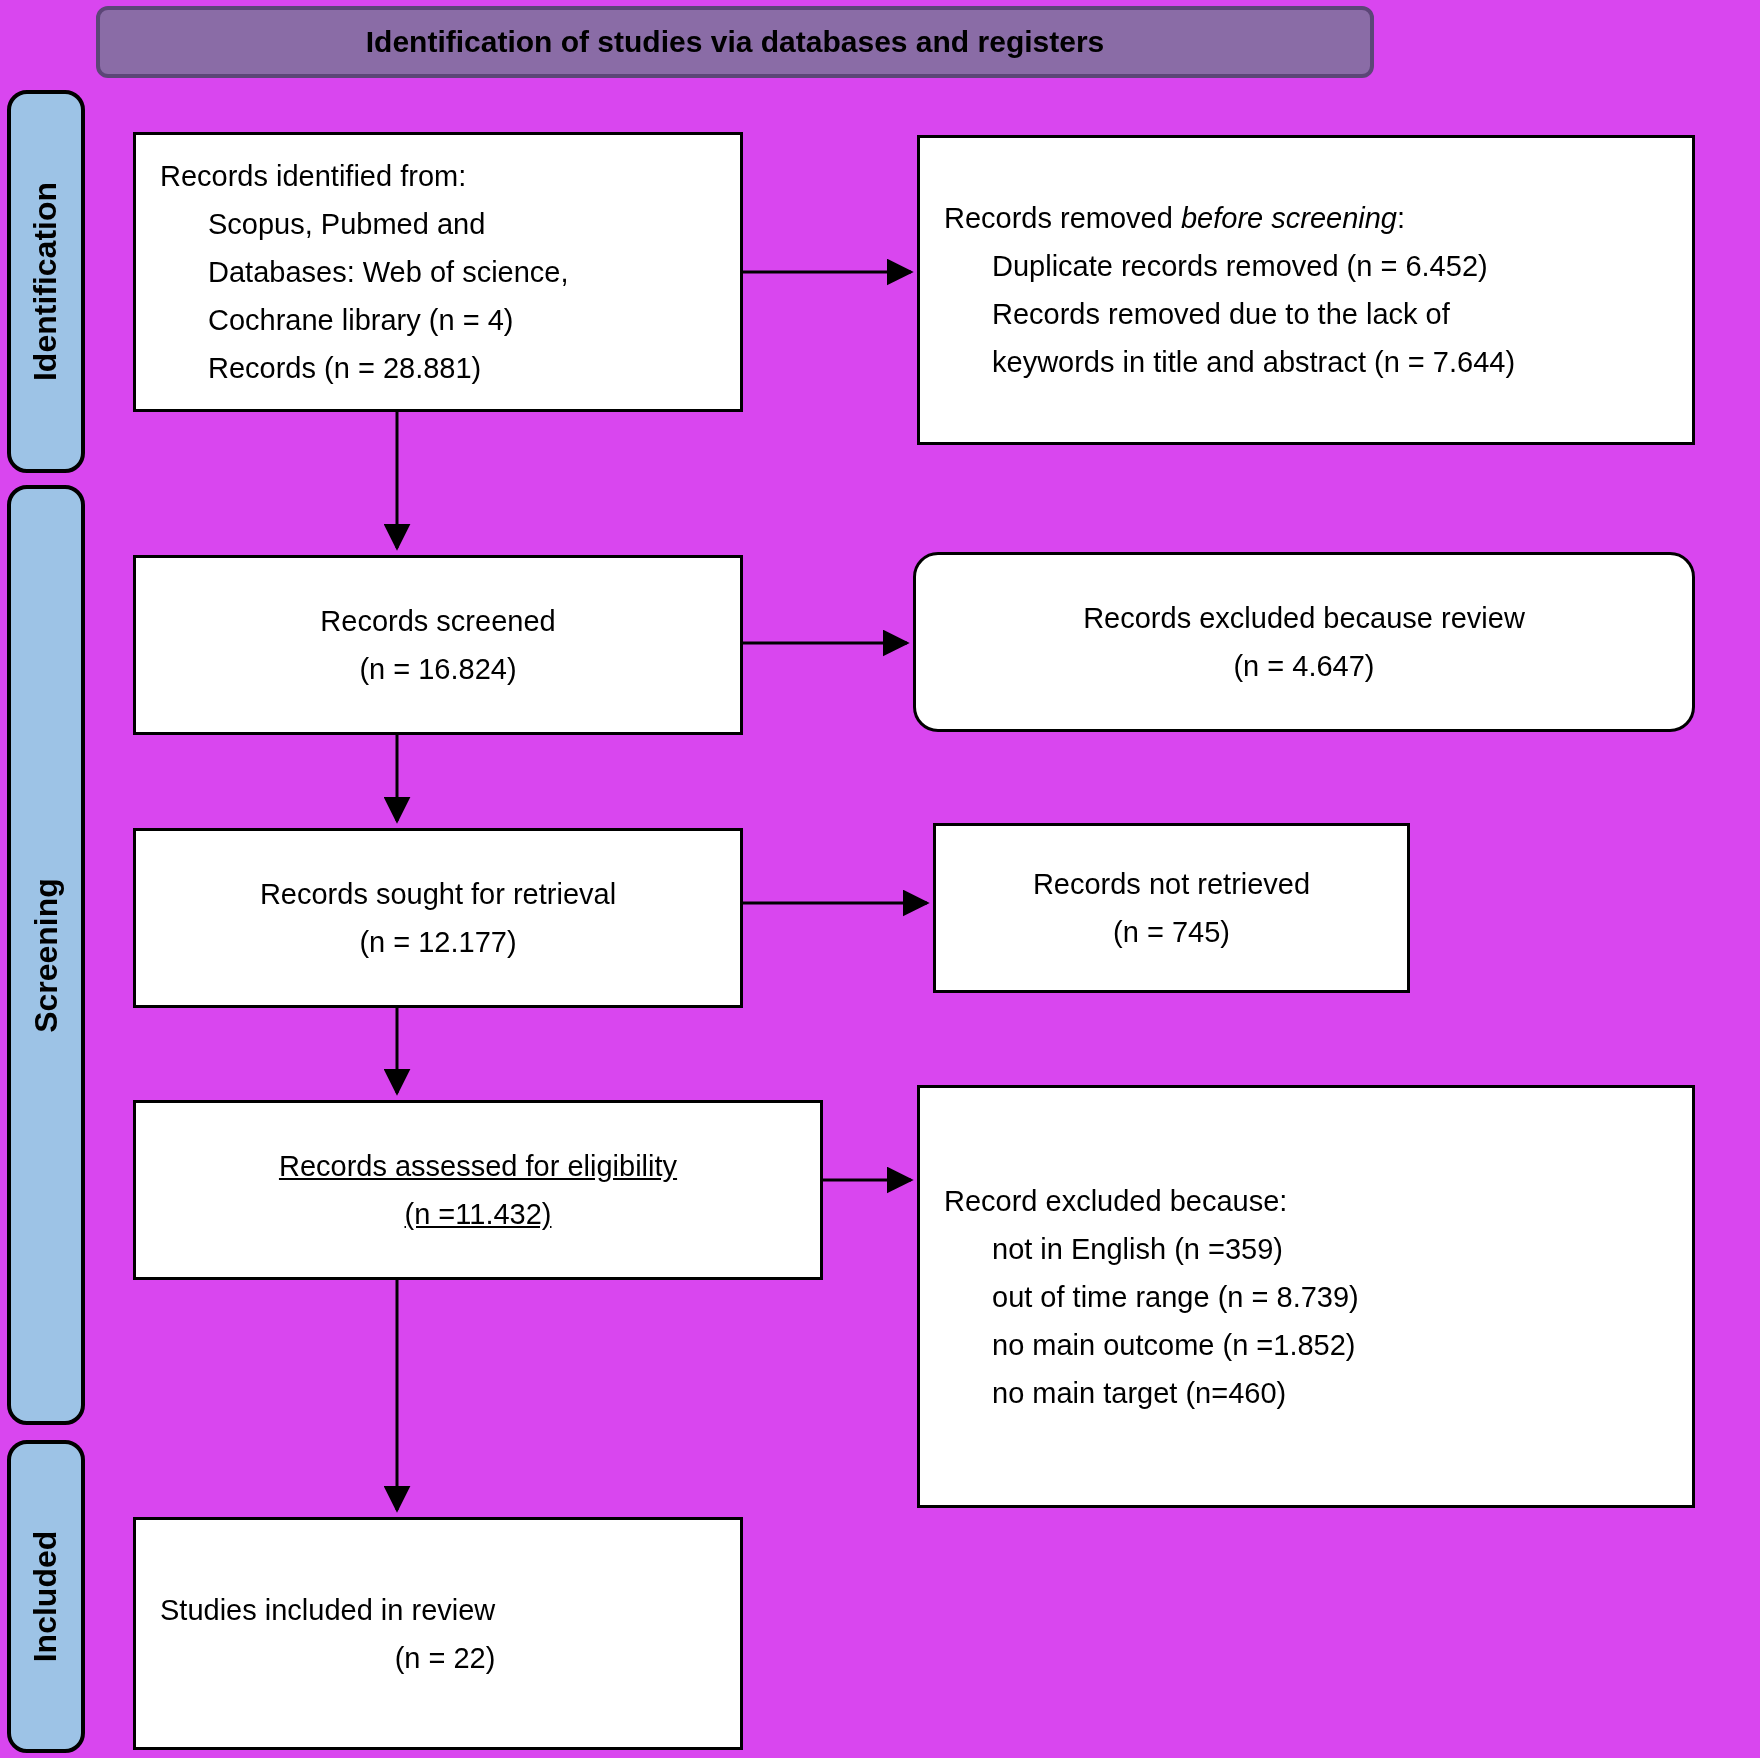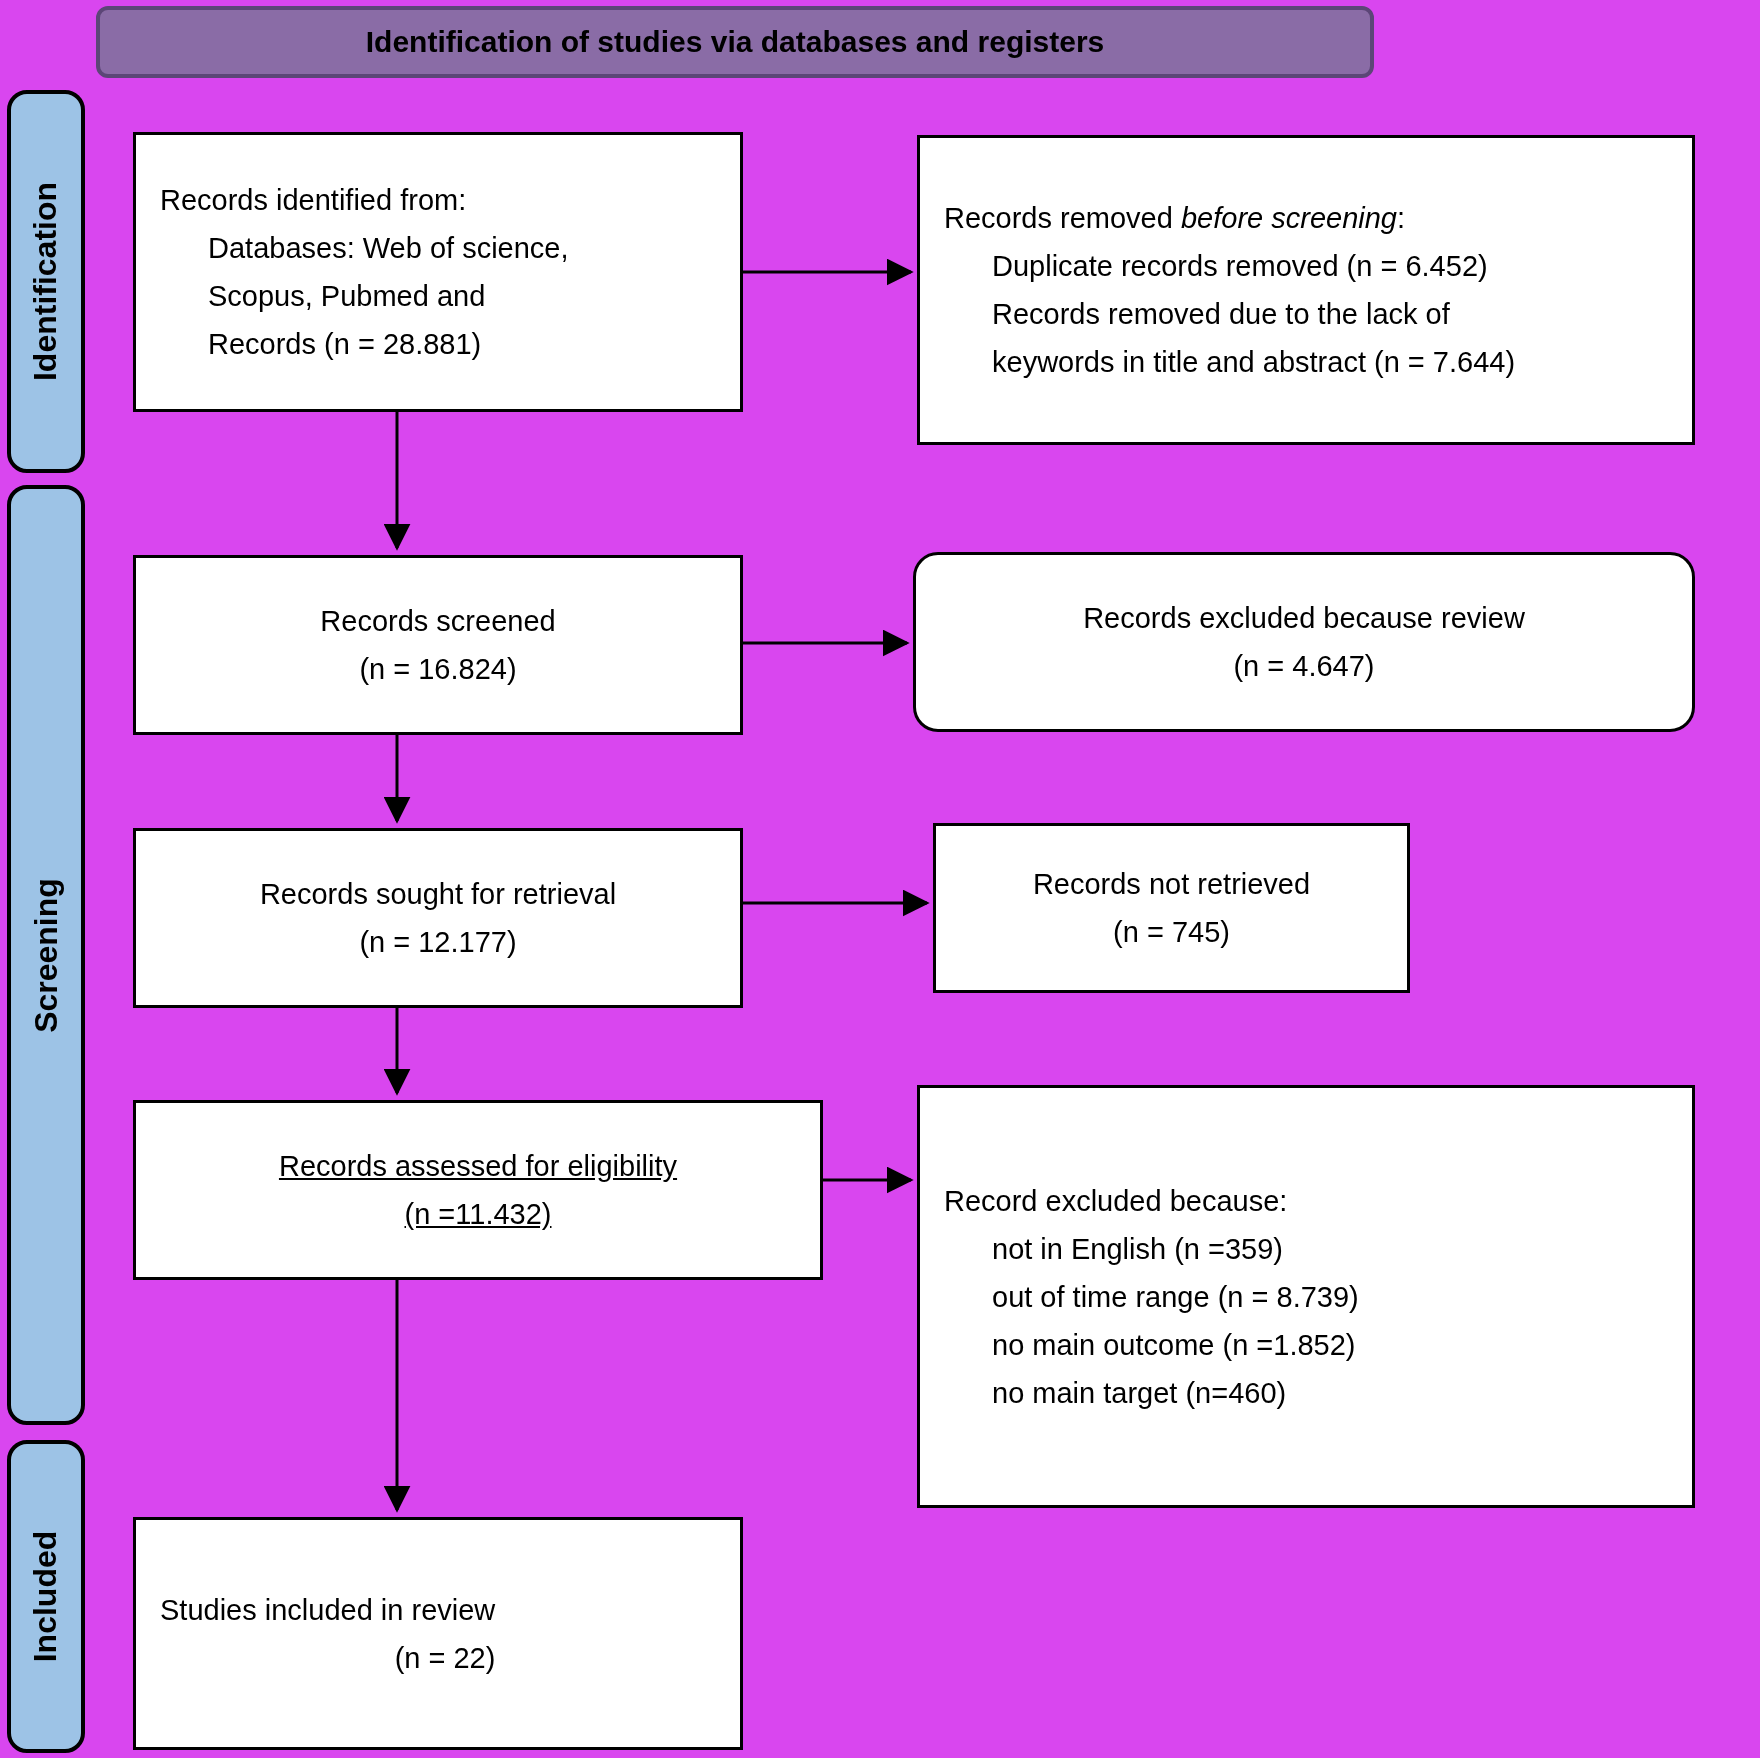--- a/index.html
+++ b/index.html
@@ -71,22 +71,23 @@
   </div>
   <div class="stage" style="top:485px;height:940px;">
     <span>Screening</span>
   </div>
   <div class="stage" style="top:1440px;height:313px;">
     <span>Included</span>
   </div>
 
   <div class="box lefty" style="left:133px;top:132px;width:610px;height:280px;">
     <div class="line">Records identified from:</div>
+    <div class="line indent">Scopus, Pubmed and</div>
     <div class="line indent">Databases: Web of science,</div>
-    <div class="line indent">Scopus, Pubmed and</div>
+    <div class="line indent">Cochrane library (n = 4)</div>
     <div class="line indent">Records (n = 28.881)</div>
   </div>
 
   <div class="box lefty" style="left:917px;top:135px;width:778px;height:310px;">
     <div class="line"><span>Records removed </span><span class="it">before screening</span><span>:</span></div>
     <div class="line indent">Duplicate records removed (n = 6.452)</div>
     <div class="line indent">Records removed due to the lack of</div>
     <div class="line indent">keywords in title and abstract (n = 7.644)</div>
   </div>
 

